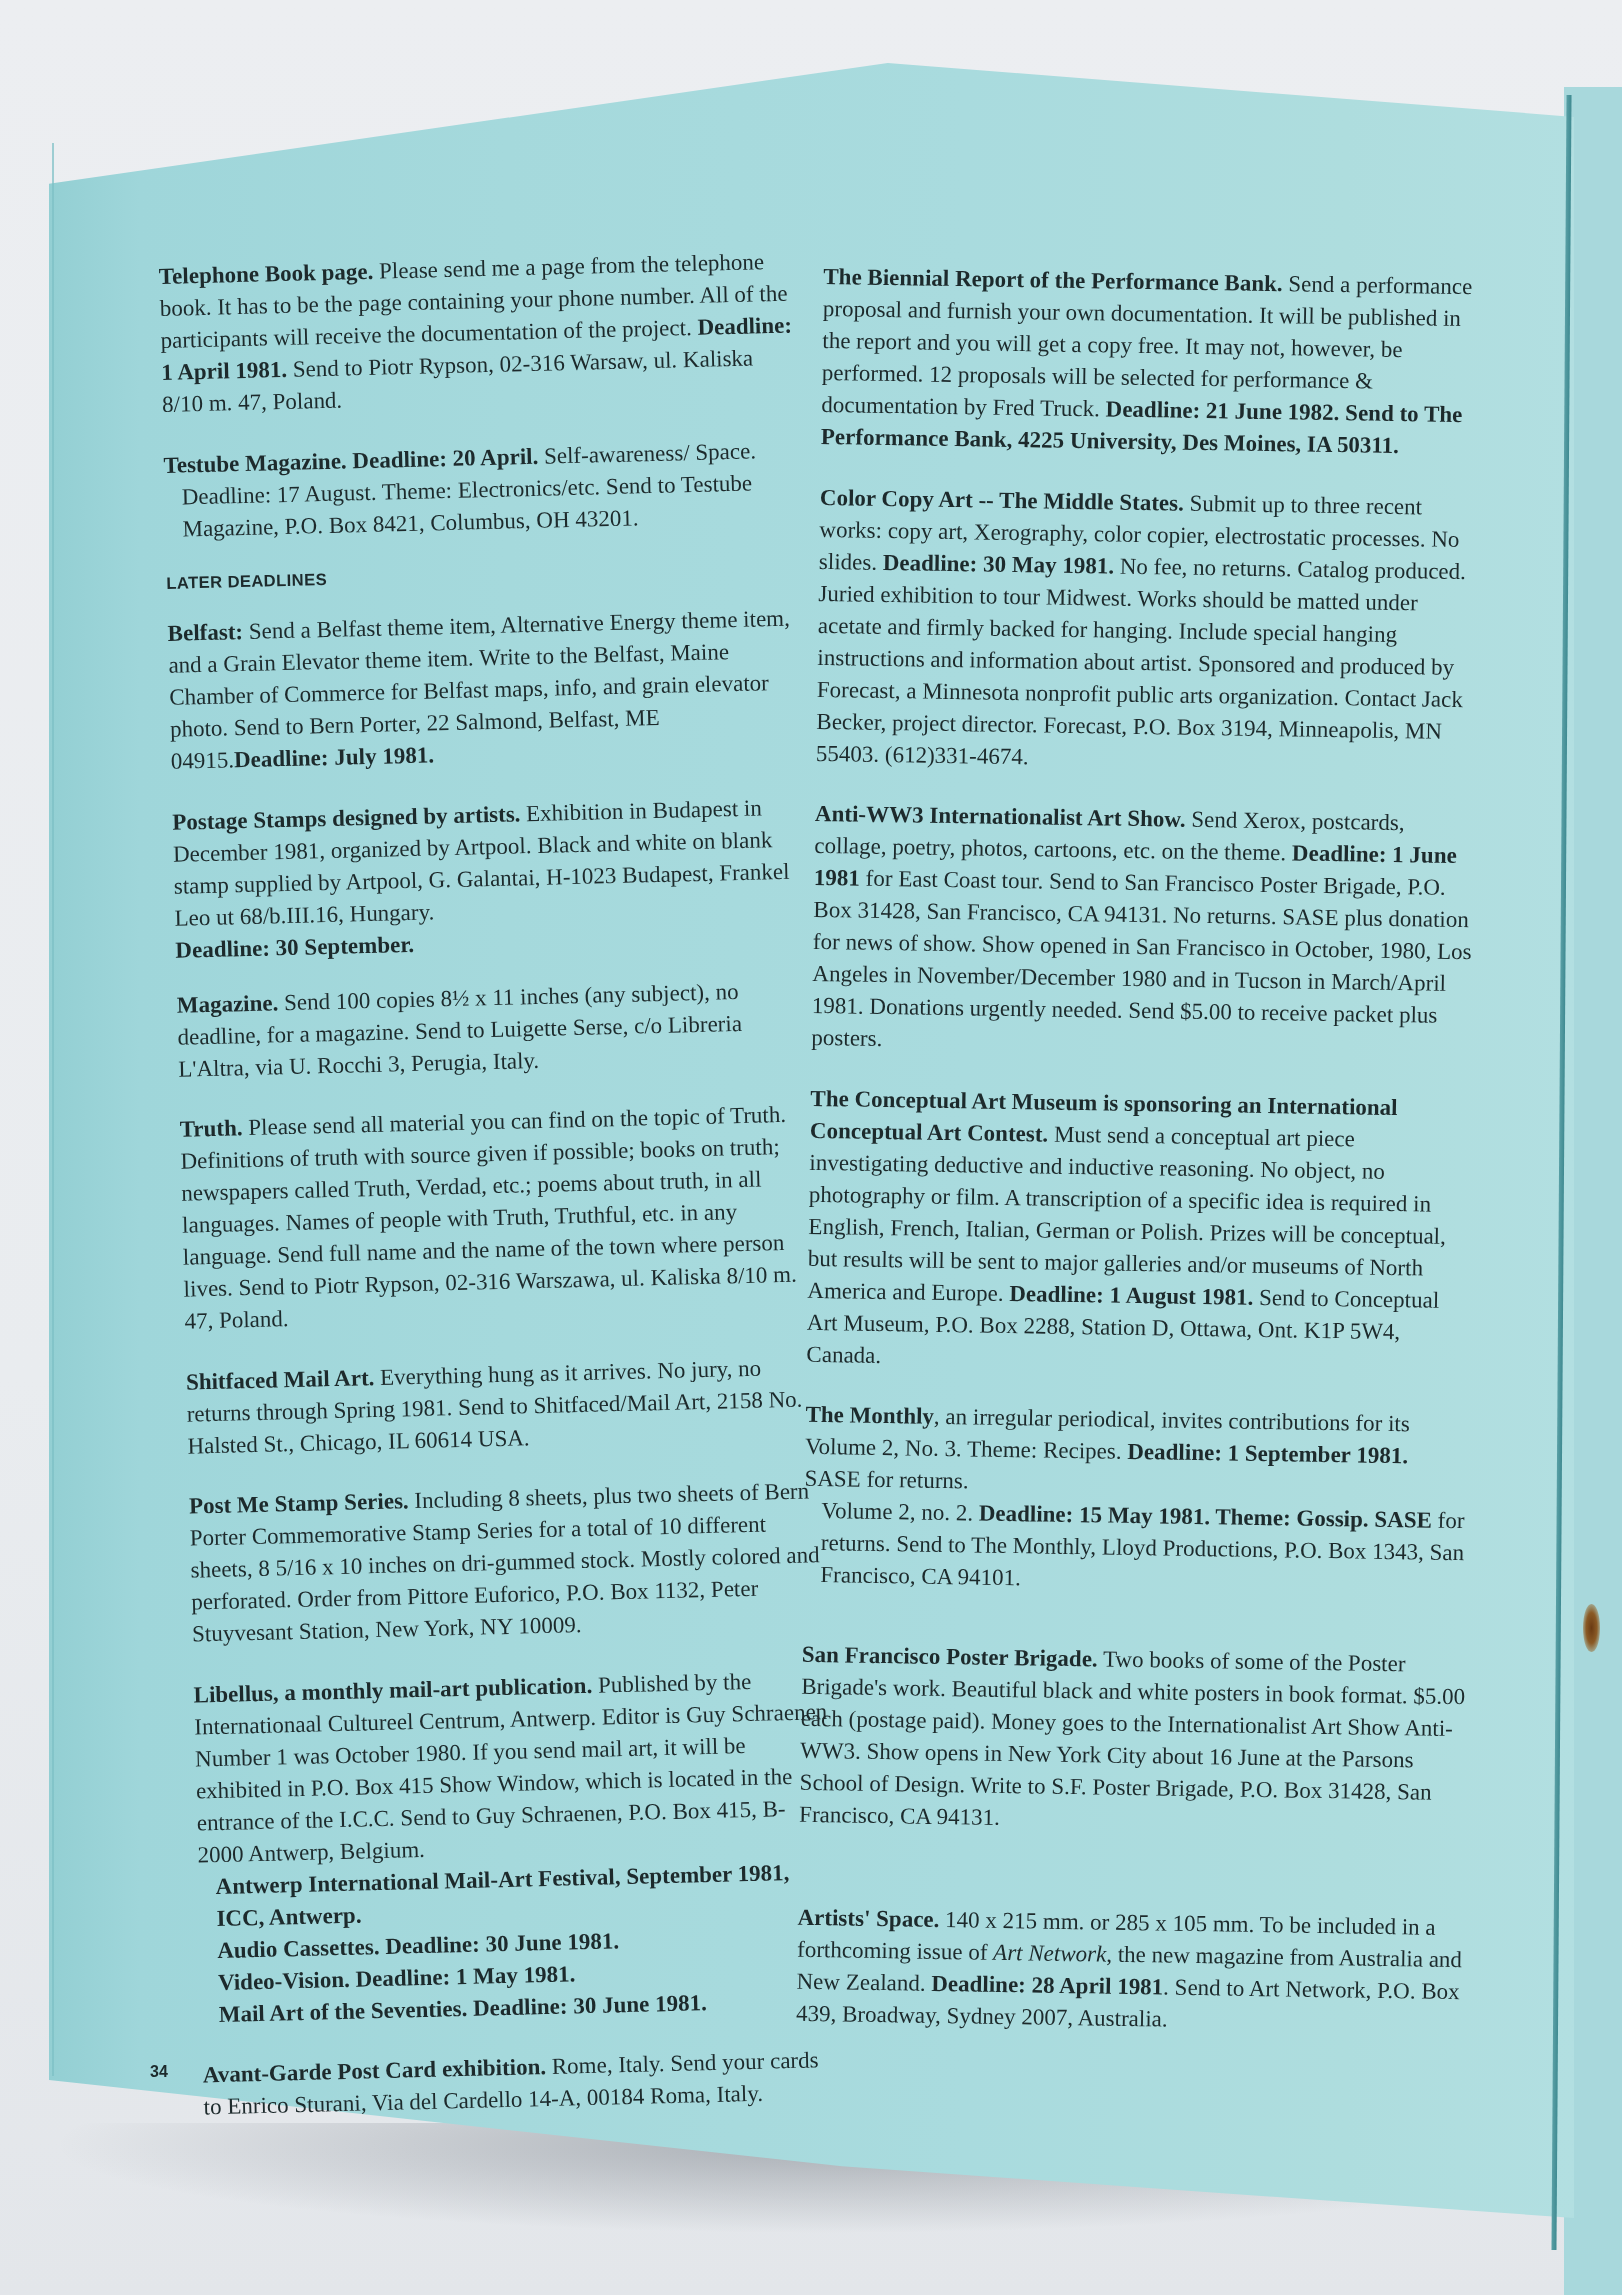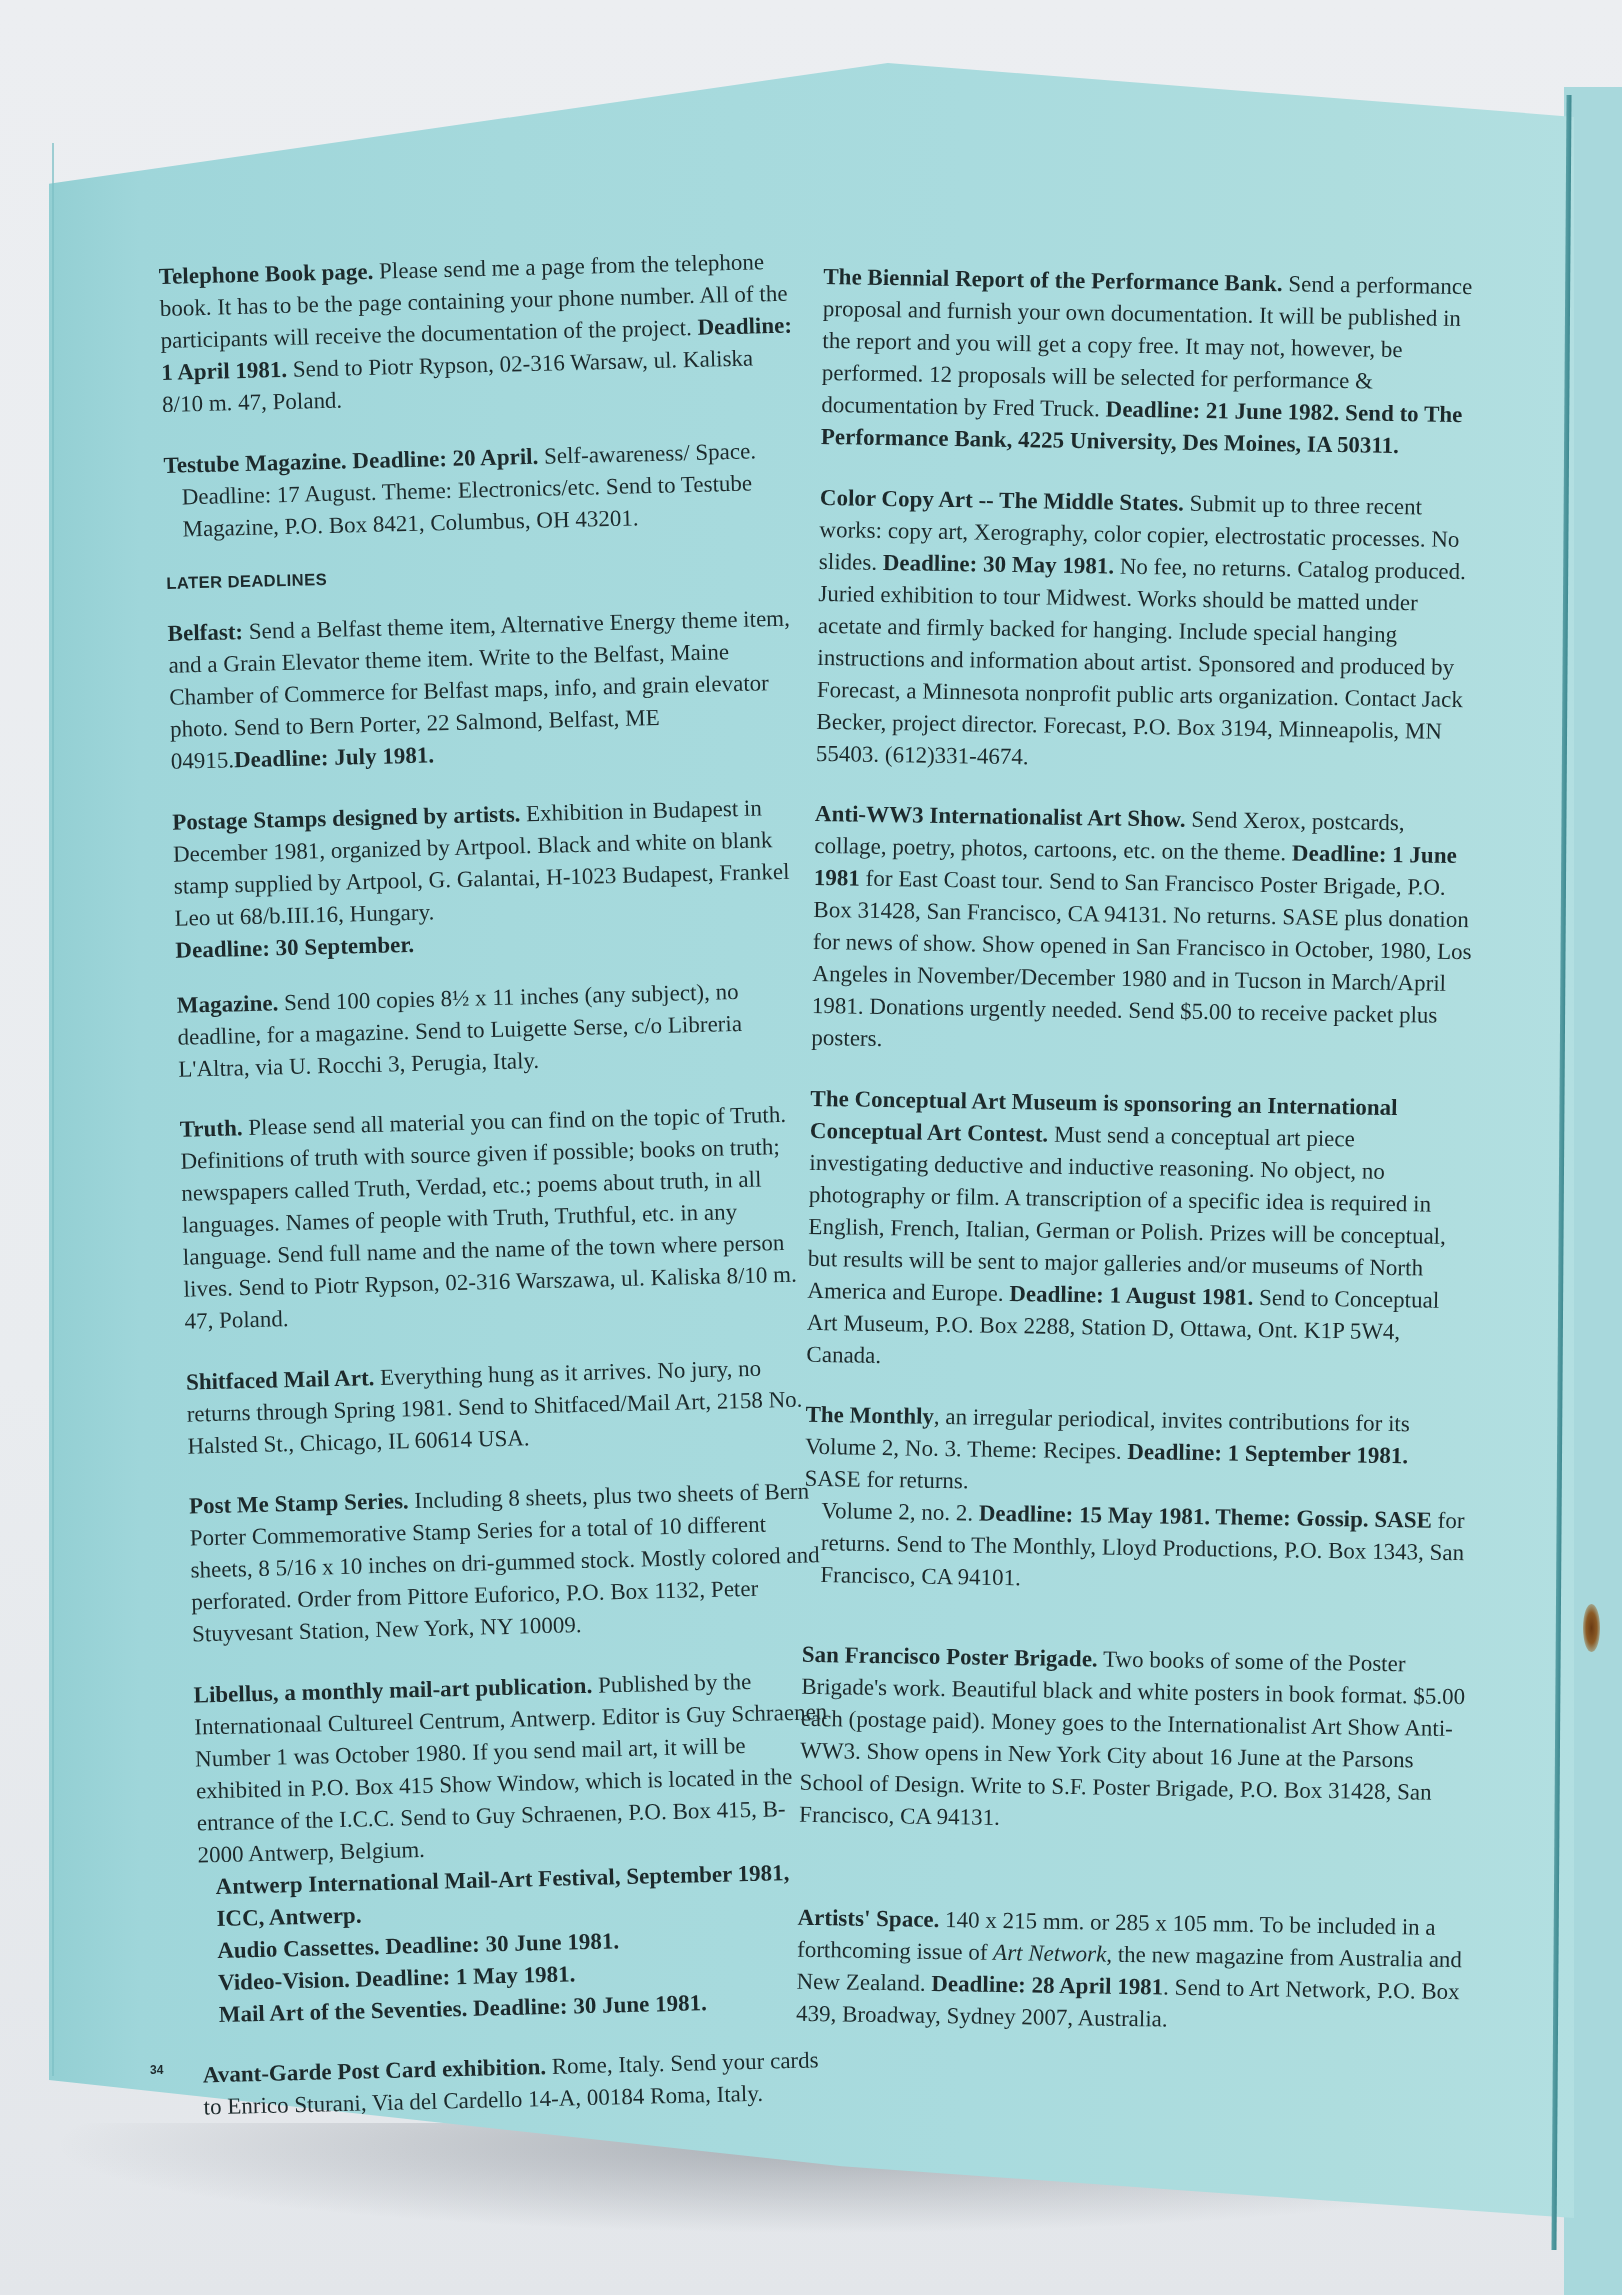--- a/index.html
+++ b/index.html
@@ -40,21 +40,21 @@
   .col-right { left: 824px; top: 238px; width: 665px; transform: rotate(0.9deg); transform-origin: top left; }
   .entry { font-size: 23px; line-height: 32px; margin-bottom: 28.5px; }
   .entry b, .lead { font-weight: bold; }
   .section-head {
     font-family: "Liberation Sans", "DejaVu Sans", sans-serif; font-weight: bold;
     font-size: 16.6px; letter-spacing: 0.4px; margin: 19px 0 24px 0;
   }
   .subline { display: block; padding-left: 17.4px; }
   .tight { margin-bottom: 6.3px; }
   .page-num {
-    font-family: "Liberation Sans", "DejaVu Sans", sans-serif; font-weight: bold; font-size: 12px;
+    font-family: "Liberation Sans", "DejaVu Sans", sans-serif; font-weight: bold; font-size: 16px;
     position: absolute; left: 150px; top: 2063px;
   }
   em { font-style: italic; }
 </style>
 </head>
 <body>
 
 <div class="page-shadow"></div>
 <div class="next-page"></div>
 <div class="page"></div>

